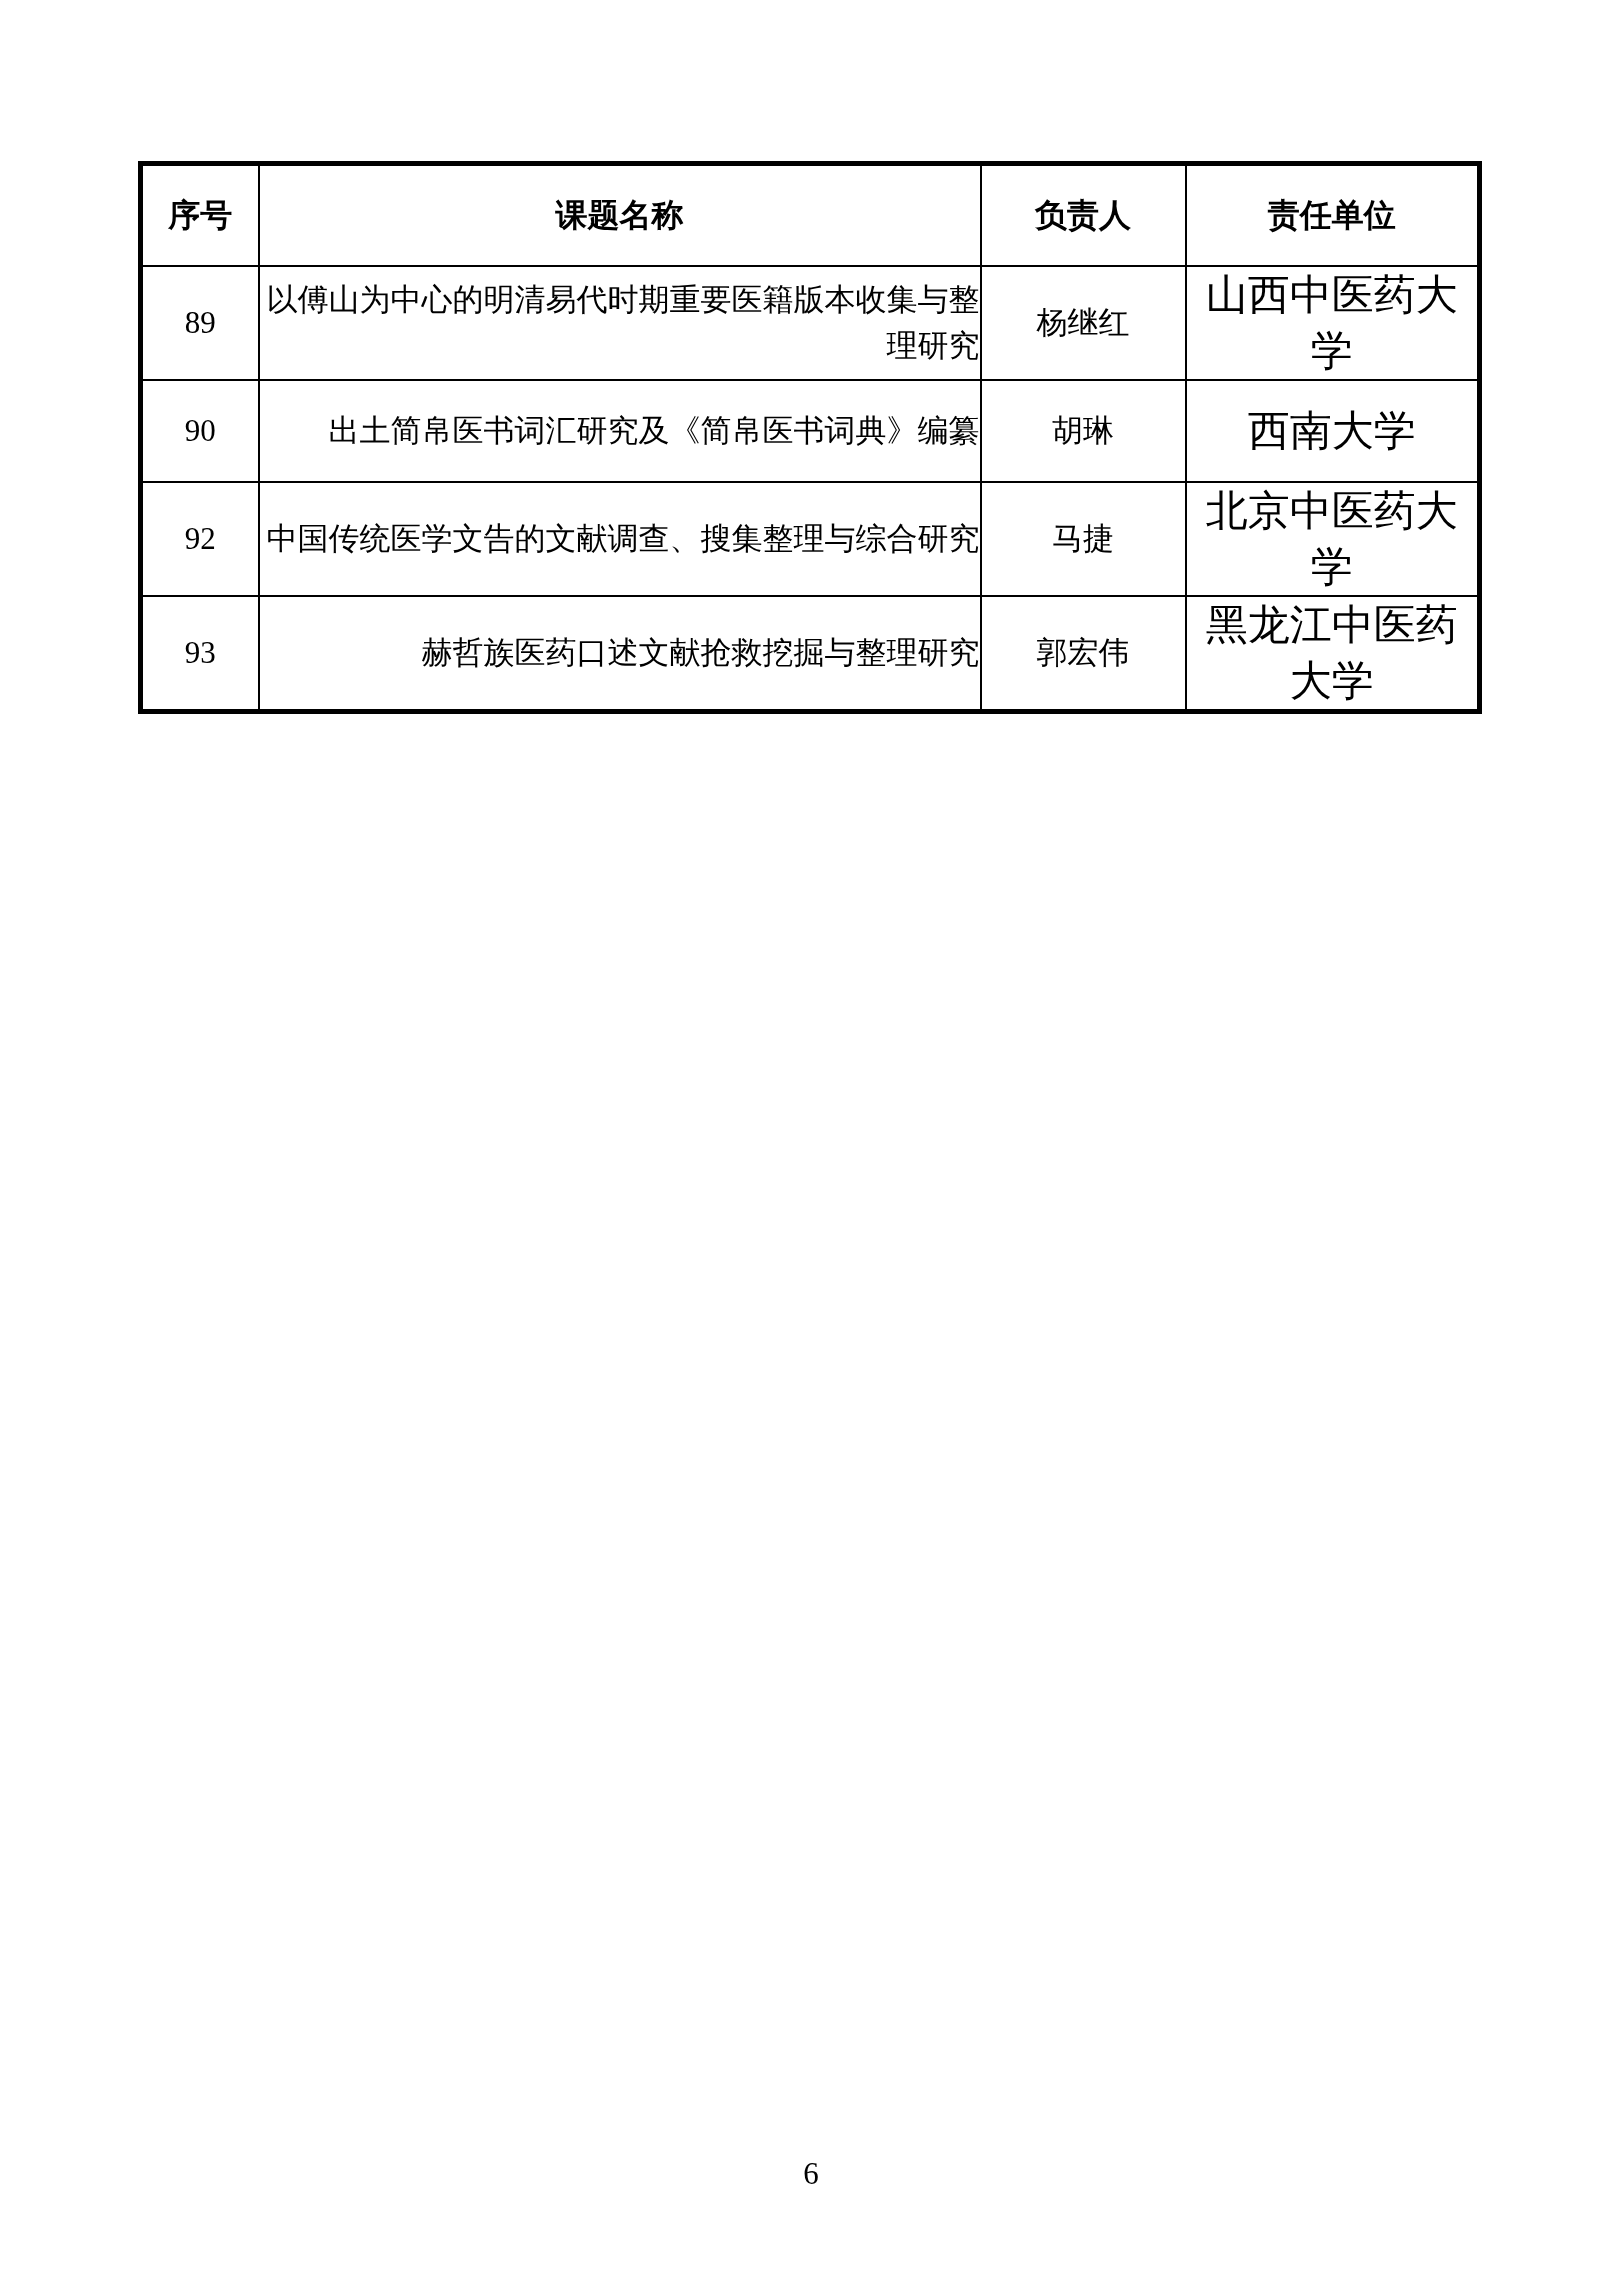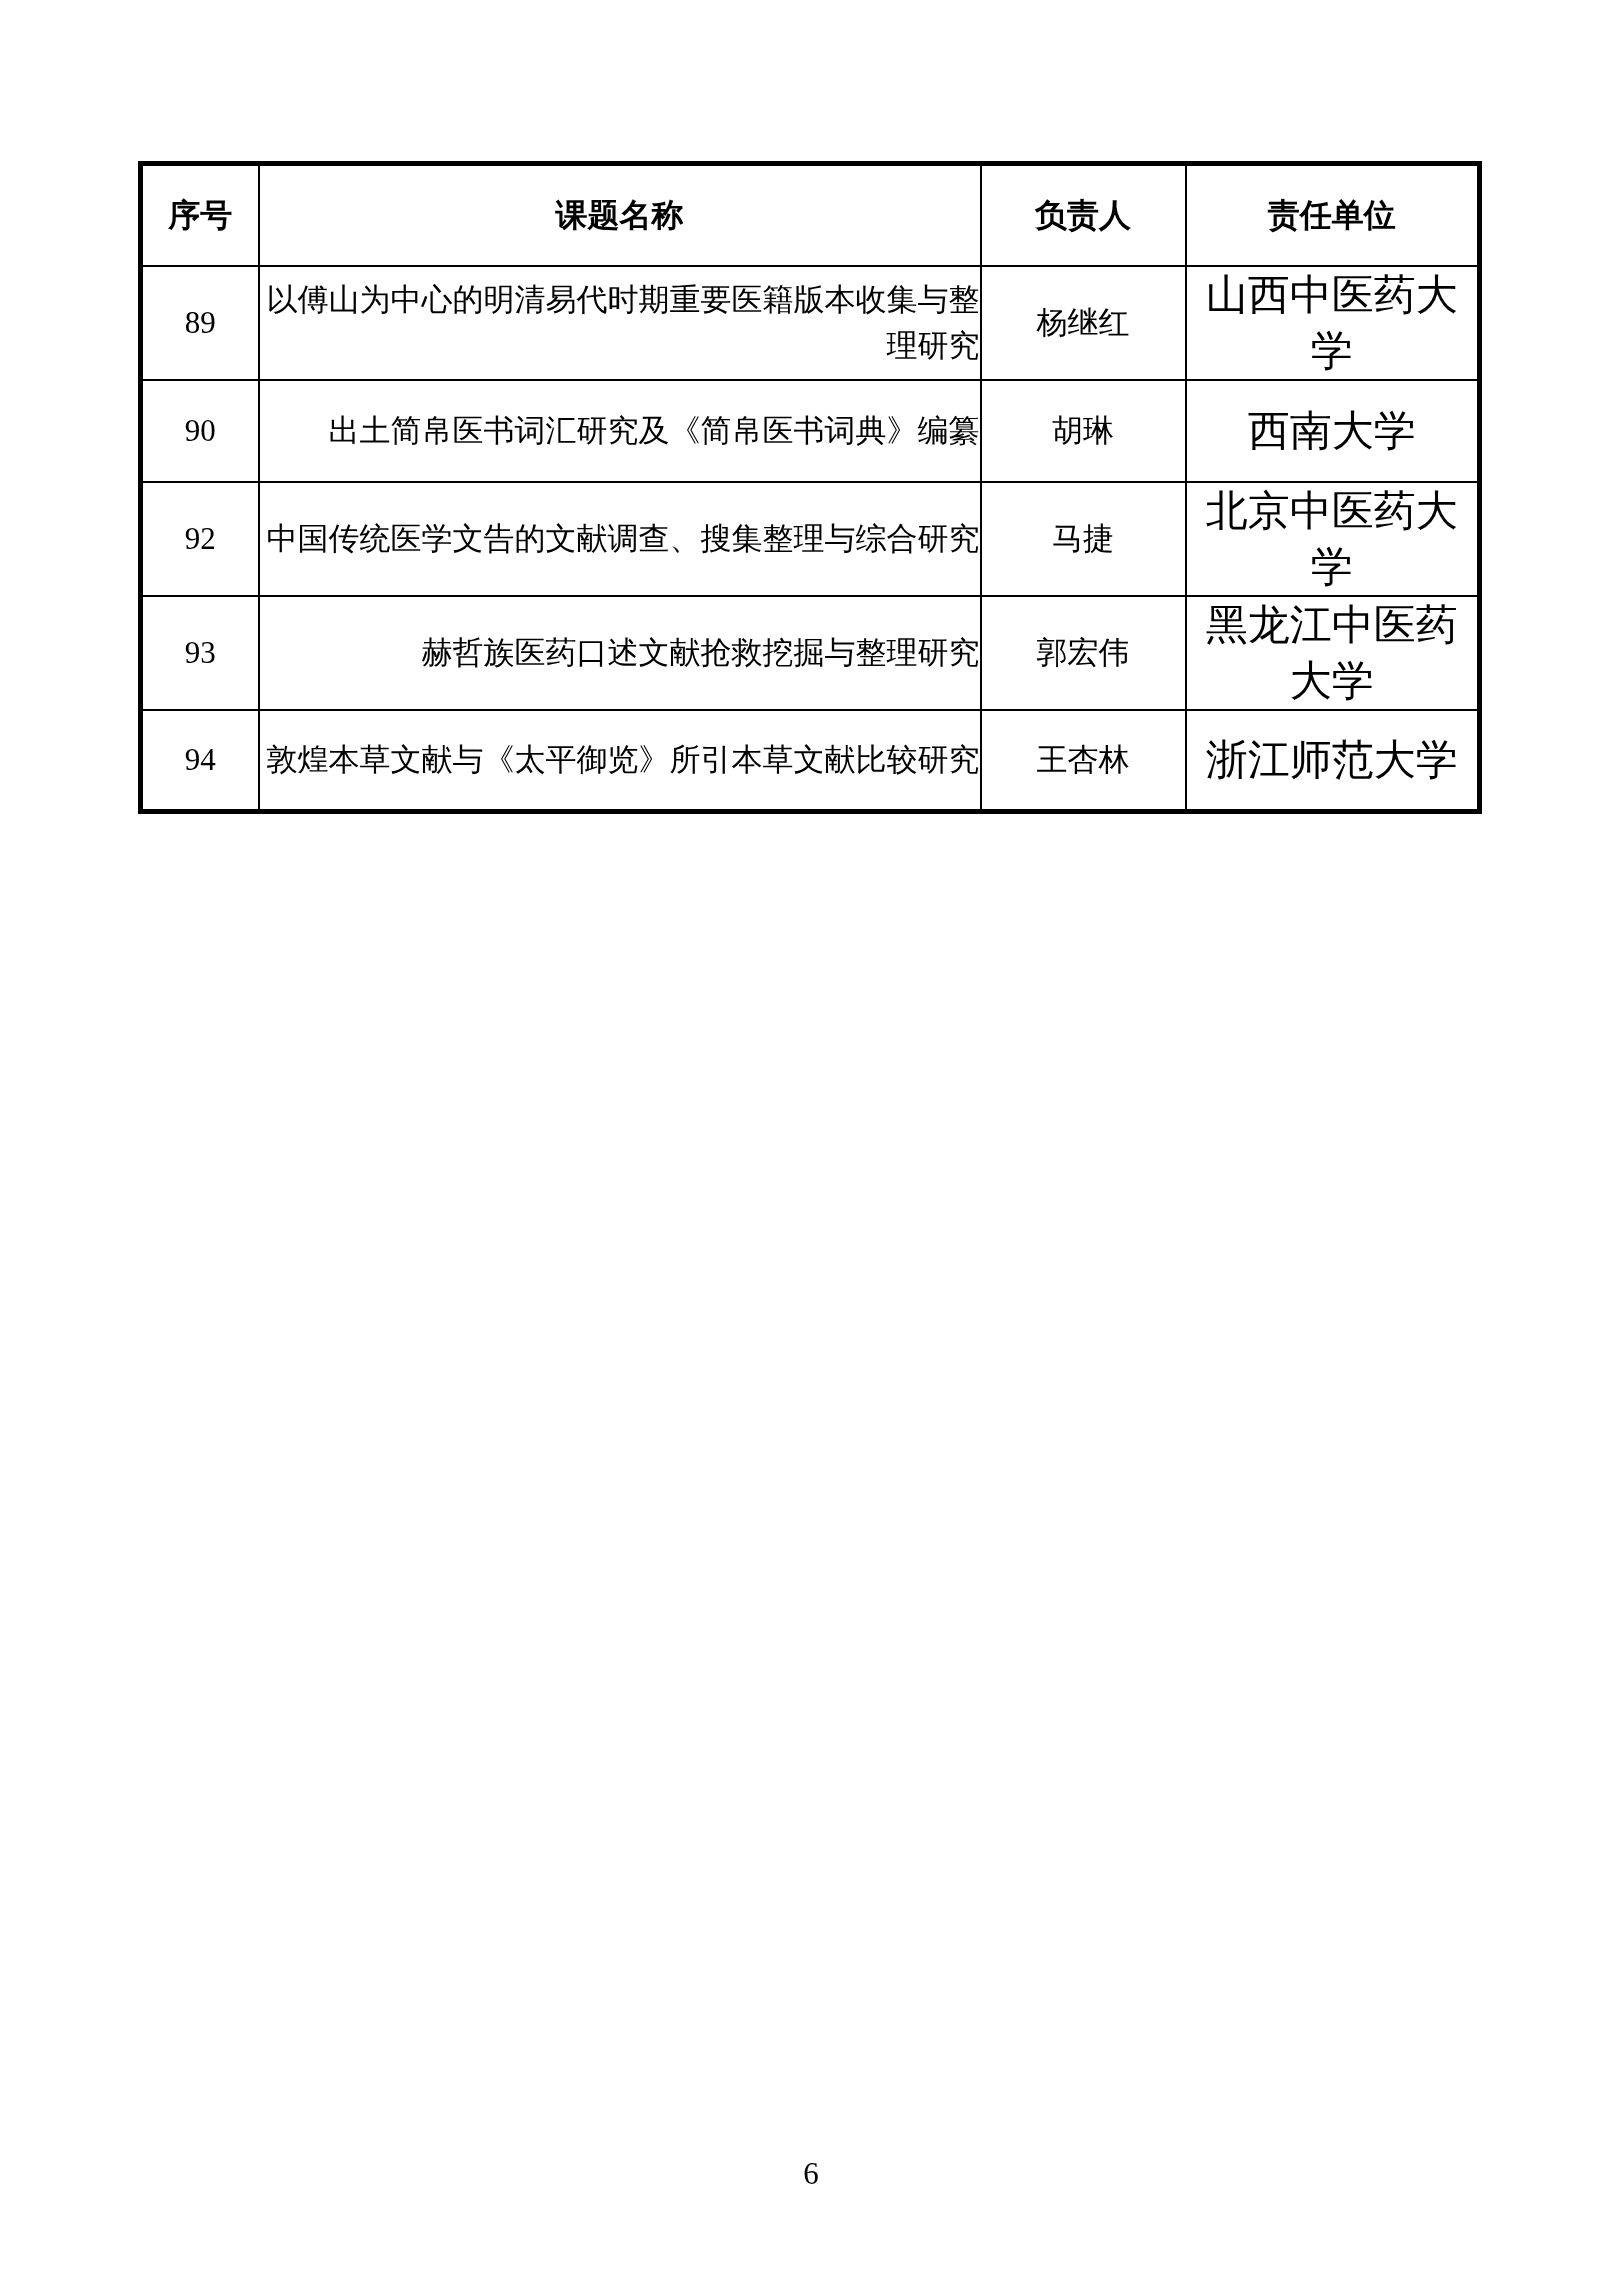--- a/index.html
+++ b/index.html
@@ -118,25 +118,19 @@
       <td class="title-cell">中国传统医学文告的文献调查、搜集整理与综合研究</td>
       <td class="leader-cell">马捷</td>
       <td class="unit-cell">北京中医药大学</td>
     </tr>
         <tr class="row">
       <td class="no-cell">93</td>
       <td class="title-cell">赫哲族医药口述文献抢救挖掘与整理研究</td>
       <td class="leader-cell">郭宏伟</td>
       <td class="unit-cell">黑龙江中医药大学</td>
     </tr>
-        <tr class="row">
-      <td class="no-cell">94</td>
-      <td class="title-cell">敦煌本草文献与《太平御览》所引本草文献比较研究</td>
-      <td class="leader-cell">王杏林</td>
-      <td class="unit-cell">浙江师范大学</td>
-    </tr>
       </tbody>
   </table>
 
   <div class="page-number">6</div>
 
 </div>
 
 
 </body></html>

